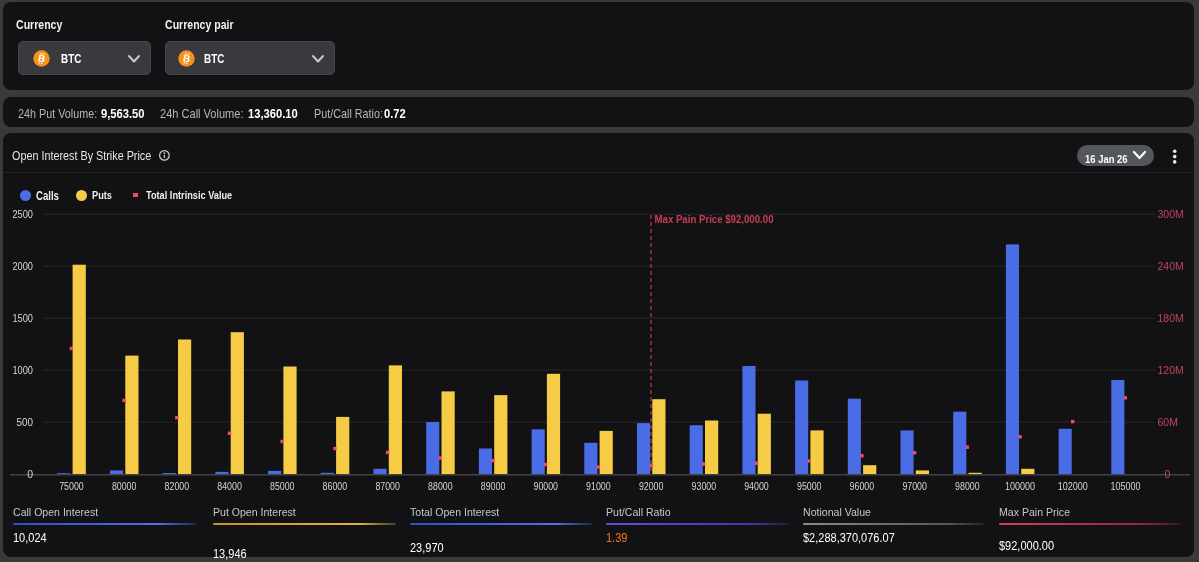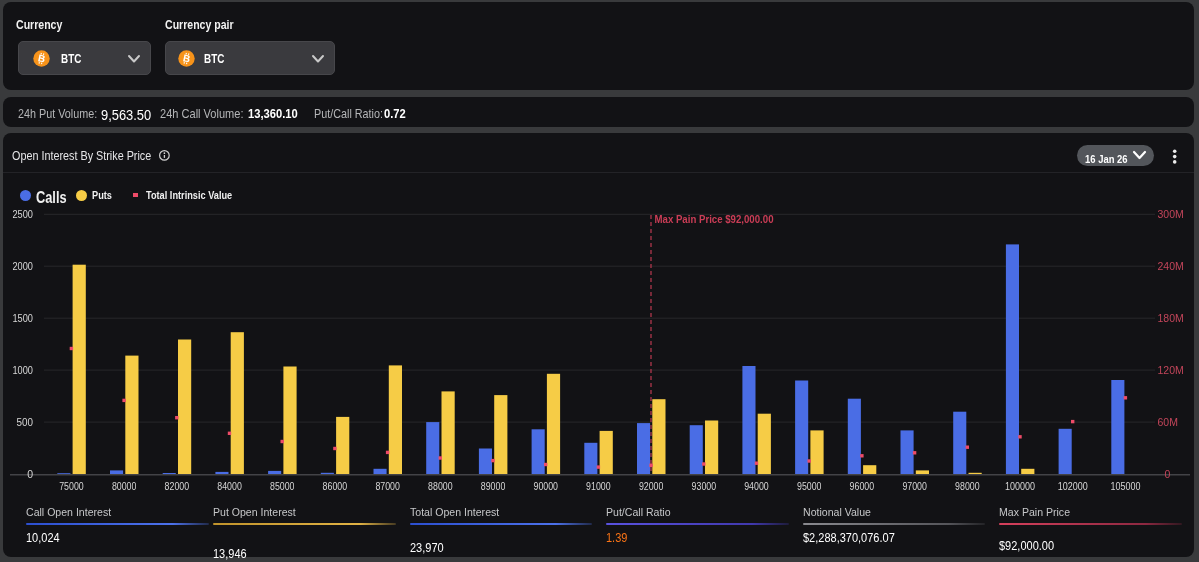--- a/index.html
+++ b/index.html
@@ -39,21 +39,21 @@
 <div class="abs" style="left:60.5px;top:51px;font-size:13px;font-weight:bold;color:#fff"><span class="cx" style="transform:scaleX(0.76)">BTC</span></div>
 <div class="abs" style="left:204.3px;top:51px;font-size:13px;font-weight:bold;color:#fff"><span class="cx" style="transform:scaleX(0.76)">BTC</span></div>
 <svg style="position:absolute;left:127.0px;top:53.55px" width="14" height="9.5">
     <polyline points="2,2 7.0,7.5 12,2" fill="none" stroke="#c9c9c9" stroke-width="2" stroke-linecap="round" stroke-linejoin="round"></polyline>
   </svg>
 <svg style="position:absolute;left:311.0px;top:53.55px" width="14" height="9.5">
     <polyline points="2,2 7.0,7.5 12,2" fill="none" stroke="#c9c9c9" stroke-width="2" stroke-linecap="round" stroke-linejoin="round"></polyline>
   </svg>
 
 <div class="abs" style="left:18px;top:105.5px;font-size:13px;color:#b5b6b8"><span class="cx" style="transform:scaleX(0.83)">24h Put Volume:</span></div>
-<div class="abs" style="left:101px;top:105.5px;font-size:15px;font-weight:normal;color:#fff"><span class="cx" style="transform:scaleX(0.86)">9,563.50</span></div>
+<div class="abs" style="left:101px;top:105.5px;font-size:13px;font-weight:bold;color:#fff"><span class="cx" style="transform:scaleX(0.86)">9,563.50</span></div>
 <div class="abs" style="left:159.7px;top:105.5px;font-size:13px;color:#b5b6b8"><span class="cx" style="transform:scaleX(0.85)">24h Call Volume:</span></div>
 <div class="abs" style="left:247.8px;top:105.5px;font-size:13px;font-weight:bold;color:#fff"><span class="cx" style="transform:scaleX(0.86)">13,360.10</span></div>
 <div class="abs" style="left:313.8px;top:105.5px;font-size:13px;color:#b5b6b8"><span class="cx" style="transform:scaleX(0.83)">Put/Call Ratio:</span></div>
 <div class="abs" style="left:384.3px;top:105.5px;font-size:13px;font-weight:bold;color:#fff"><span class="cx" style="transform:scaleX(0.86)">0.72</span></div>
 
 <div class="abs" style="left:11.5px;top:148px;font-size:13.5px;color:#e6e6e8"><span class="cx" style="transform:scaleX(0.8)">Open Interest By Strike Price</span></div>
 <svg class="abs" style="left:158.5px;top:149.8px" width="12" height="12" viewBox="0 0 12 12">
     <circle cx="5.4" cy="5.4" r="4.8" fill="none" stroke="#cfcfcf" stroke-width="1.2"></circle>
     <circle cx="5.4" cy="3.2" r="0.85" fill="#cfcfcf"></circle>
     <line x1="5.4" y1="5" x2="5.4" y2="7.9" stroke="#cfcfcf" stroke-width="1.3"></line>
@@ -64,21 +64,21 @@
     <polyline points="2,2 7.5,8.05 13,2" fill="none" stroke="#ffffff" stroke-width="2.2" stroke-linecap="round" stroke-linejoin="round"></polyline>
   </svg>
 <svg class="abs" style="left:1169px;top:148px" width="12" height="18">
     <circle cx="5.7" cy="3.3" r="1.8" fill="#ececec"></circle>
     <circle cx="5.7" cy="8.6" r="1.8" fill="#ececec"></circle>
     <circle cx="5.7" cy="13.9" r="1.8" fill="#ececec"></circle>
   </svg>
 <div class="abs" style="left:3px;top:172px;width:1191px;height:1px;background:#232327"></div>
 
 <div class="abs" style="left:20px;top:189.5px;width:11px;height:11px;border-radius:50%;background:#4a6de5"></div>
-<div class="abs" style="left:36.3px;top:189px;font-size:16px;font-weight:bold;color:#f0f0f0"><span class="cx" style="transform:scaleX(0.8)">Calls</span></div>
+<div class="abs" style="left:36.3px;top:189px;font-size:12px;font-weight:bold;color:#f0f0f0"><span class="cx" style="transform:scaleX(0.8)">Calls</span></div>
 <div class="abs" style="left:75.5px;top:189.5px;width:11px;height:11px;border-radius:50%;background:#f6cc46"></div>
 <div class="abs" style="left:91.7px;top:189px;font-size:11.5px;font-weight:bold;color:#f0f0f0"><span class="cx" style="transform:scaleX(0.8)">Puts</span></div>
 <div class="abs" style="left:133.2px;top:193px;width:4.4px;height:4.4px;background:#ee4b68"></div>
 <div class="abs" style="left:145.5px;top:189px;font-size:11.5px;font-weight:bold;color:#f0f0f0"><span class="cx" style="transform:scaleX(0.8)">Total Intrinsic Value</span></div>
 
 <svg class="abs" style="left:0;top:0" width="1199" height="562" font-family="Liberation Sans, sans-serif">
 <line x1="44" y1="214.3" x2="1155" y2="214.3" stroke="#28282b" stroke-width="1"></line>
 <line x1="44" y1="266.2" x2="1155" y2="266.2" stroke="#28282b" stroke-width="1"></line>
 <line x1="44" y1="318.2" x2="1155" y2="318.2" stroke="#28282b" stroke-width="1"></line>
 <line x1="44" y1="370.1" x2="1155" y2="370.1" stroke="#28282b" stroke-width="1"></line>
@@ -175,21 +175,21 @@
 <text x="744.2" y="490" fill="#d6d6d6" font-size="10.5" textLength="24.5" lengthAdjust="spacingAndGlyphs">94000</text>
 <text x="797.0" y="490" fill="#d6d6d6" font-size="10.5" textLength="24.5" lengthAdjust="spacingAndGlyphs">95000</text>
 <text x="849.6" y="490" fill="#d6d6d6" font-size="10.5" textLength="24.5" lengthAdjust="spacingAndGlyphs">96000</text>
 <text x="902.4" y="490" fill="#d6d6d6" font-size="10.5" textLength="24.5" lengthAdjust="spacingAndGlyphs">97000</text>
 <text x="955.1" y="490" fill="#d6d6d6" font-size="10.5" textLength="24.5" lengthAdjust="spacingAndGlyphs">98000</text>
 <text x="1005.0" y="490" fill="#d6d6d6" font-size="10.5" textLength="30" lengthAdjust="spacingAndGlyphs">100000</text>
 <text x="1057.7" y="490" fill="#d6d6d6" font-size="10.5" textLength="30" lengthAdjust="spacingAndGlyphs">102000</text>
 <text x="1110.4" y="490" fill="#d6d6d6" font-size="10.5" textLength="30" lengthAdjust="spacingAndGlyphs">105000</text>
 </svg>
 
-<div style="position:absolute;left:26px;top:506px;width:190px">
+<div style="position:absolute;left:13px;top:506px;width:190px">
 <div style="font-size:11px;color:#c6c7c9"><span class="cx" style="transform:scaleX(0.96)">Call Open Interest</span></div>
 <div style="margin-top:5px;width:182.5px;height:2px;border-radius:1px;background:linear-gradient(90deg,#2c4fd0,#4c71ea 80%,rgba(76,113,234,0.25))"></div>
 <div style="margin-top:6px;font-size:12.5px;color:#ffffff"><span class="cx" style="transform:scaleX(0.88)">10,024</span></div>
   </div>
 <div style="position:absolute;left:213.4px;top:506px;width:190px">
 <div style="font-size:11px;color:#c6c7c9"><span class="cx" style="transform:scaleX(0.96)">Put Open Interest</span></div>
 <div style="margin-top:5px;width:182.5px;height:2px;border-radius:1px;background:linear-gradient(90deg,#c0932c,#e0b245 80%,rgba(224,178,69,0.25))"></div>
 <div style="margin-top:22px;font-size:12.5px;color:#ffffff"><span class="cx" style="transform:scaleX(0.88)">13,946</span></div>
   </div>
 <div style="position:absolute;left:409.8px;top:506px;width:190px">

